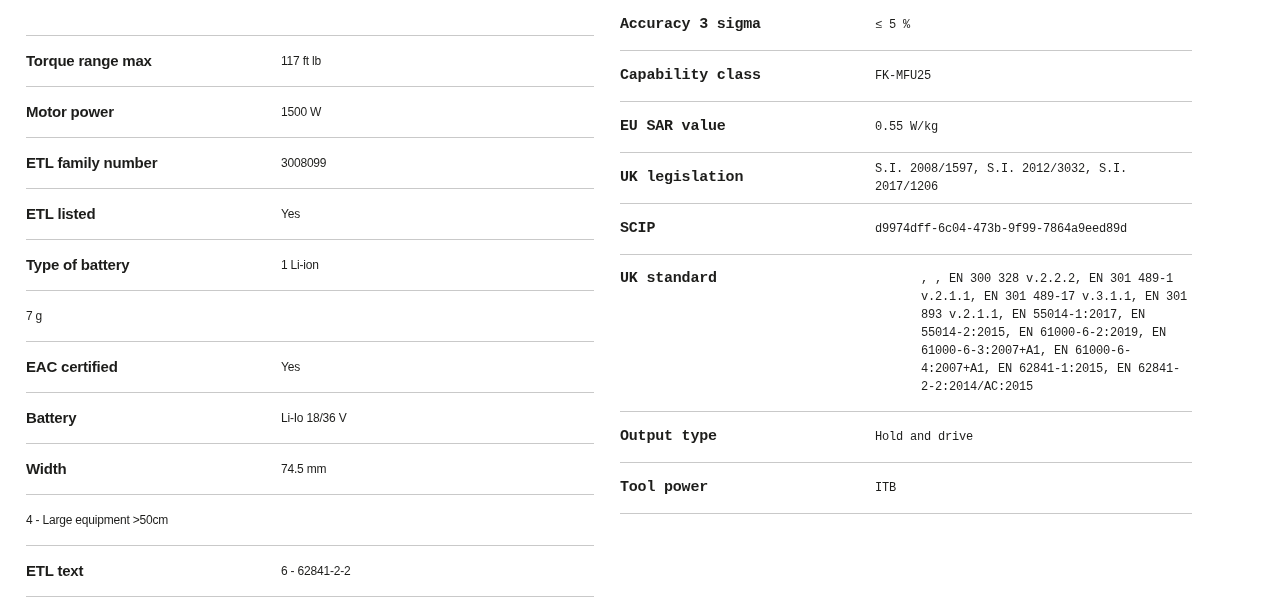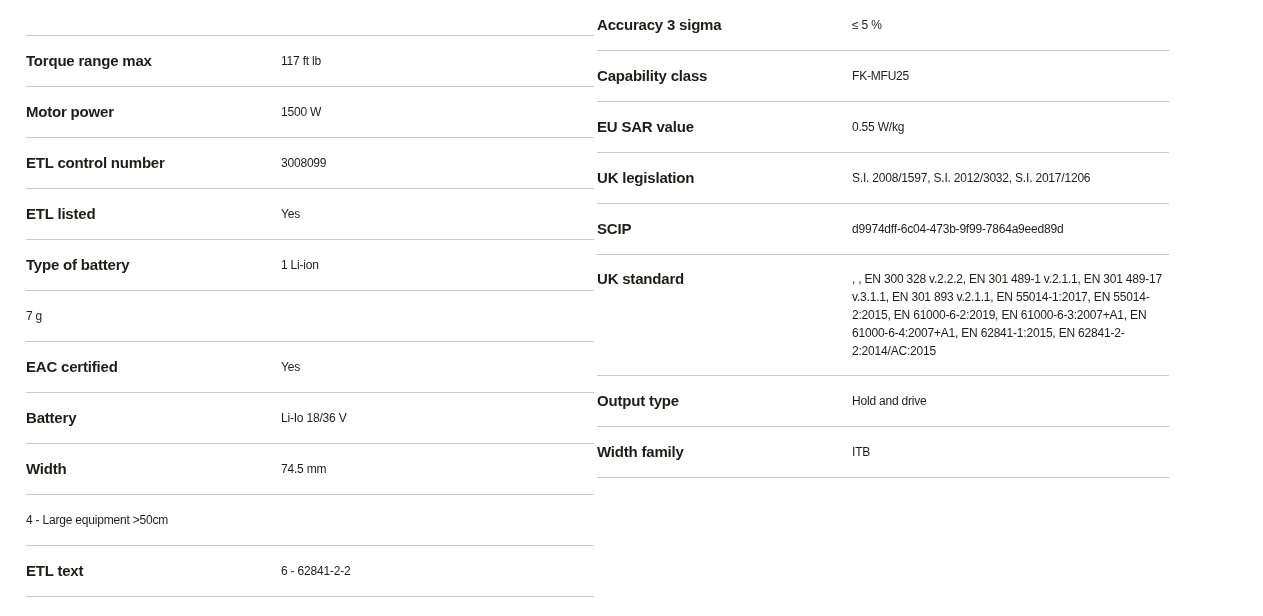--- a/index.html
+++ b/index.html
@@ -9,27 +9,27 @@
   }
   html,body{margin:0;padding:0;}
   body{
     width:1263px;height:616px;position:relative;overflow:hidden;
     background:var(--bg);
     font-family:"Liberation Sans","DejaVu Sans",sans-serif;
     color:var(--text);
   }
   .spec-table{position:absolute;}
   #table-left{left:26px;top:3px;width:568px;border-top:1px solid var(--divider);margin-top:32px;}
-  #table-right{left:597px;top:0;width:572px;}
+  #table-right{left:620px;top:0;width:572px;font-family:Liberation Mono, monospace;}
   .spec-row{
     display:flex;align-items:center;
     min-height:50px;
     border-bottom:1px solid var(--divider);
   }
-  .spec-row.multiline{align-items:flex-start;min-height:0;padding:15px 0;}
+  .spec-row.multiline{align-items:flex-start;min-height:0;padding:15px 0;gap:46px;}
   .spec-label{
     flex:0 0 255px;max-width:255px;
     font-size:15px;font-weight:700;letter-spacing:-0.2px;
     line-height:18px;
   }
   .spec-value{
     flex:1;
     font-size:12px;font-weight:400;letter-spacing:-0.2px;
     line-height:18px;
   }
@@ -42,21 +42,21 @@
     <span class="spec-label">Torque range max</span>
     <span class="spec-value">117 ft lb</span>
   </div>
 
   <div class="spec-row">
     <span class="spec-label">Motor power</span>
     <span class="spec-value">1500 W</span>
   </div>
 
   <div class="spec-row">
-    <span class="spec-label">ETL control number</span>
+    <span class="spec-label">ETL family number</span>
     <span class="spec-value">3008099</span>
   </div>
 
   <div class="spec-row">
     <span class="spec-label">ETL listed</span>
     <span class="spec-value">Yes</span>
   </div>
 
   <div class="spec-row">
     <span class="spec-label">Type of battery</span>
@@ -128,16 +128,16 @@
     <span class="spec-value">, , EN 300 328 v.2.2.2, EN 301 489-1 v.2.1.1, EN 301 489-17 v.3.1.1, EN 301 893 v.2.1.1, EN 55014-1:2017, EN 55014-2:2015, EN 61000-6-2:2019, EN 61000-6-3:2007+A1, EN 61000-6-4:2007+A1, EN 62841-1:2015, EN 62841-2-2:2014/AC:2015</span>
   </div>
 
   <div class="spec-row">
     <span class="spec-label">Output type</span>
     <span class="spec-value">Hold and drive</span>
   </div>
 
 
   <div class="spec-row">
-    <span class="spec-label">Width family</span>
+    <span class="spec-label">Tool power</span>
     <span class="spec-value">ITB</span>
   </div>
 </section>
 
 </body></html>

